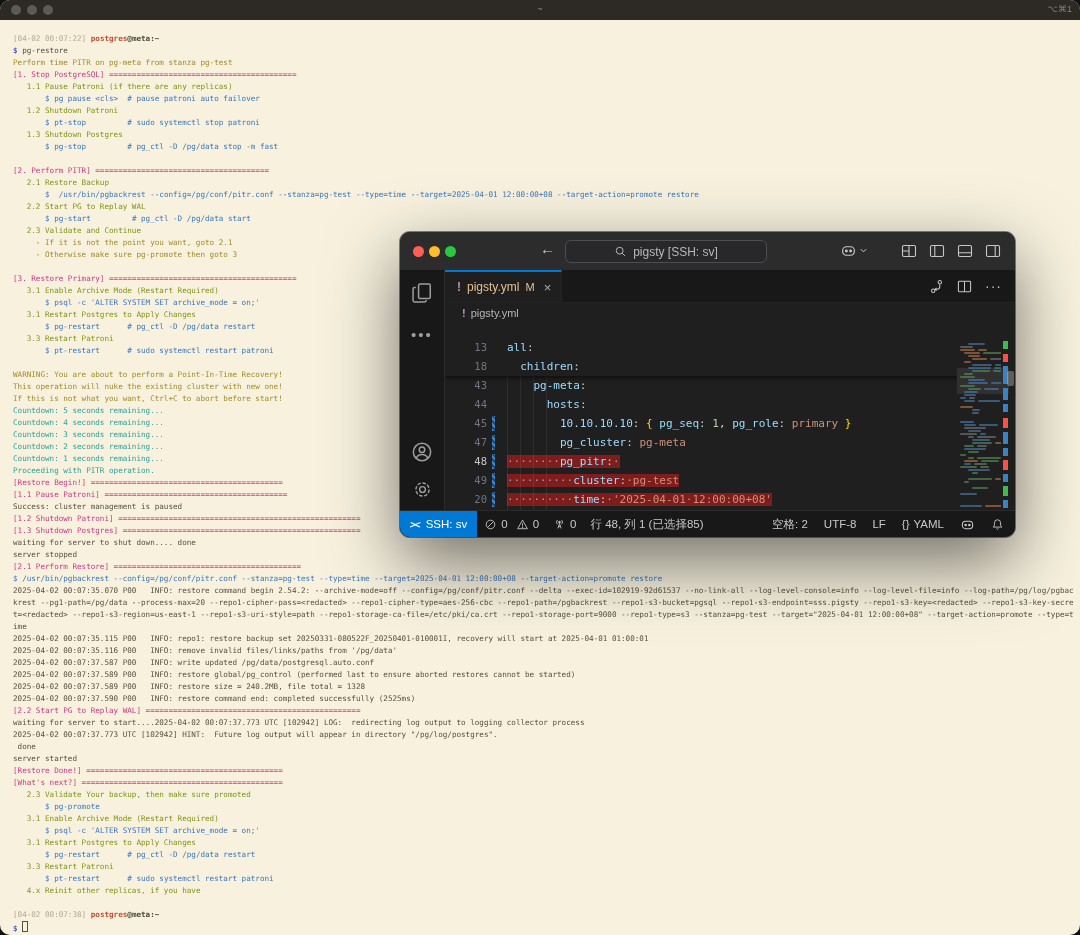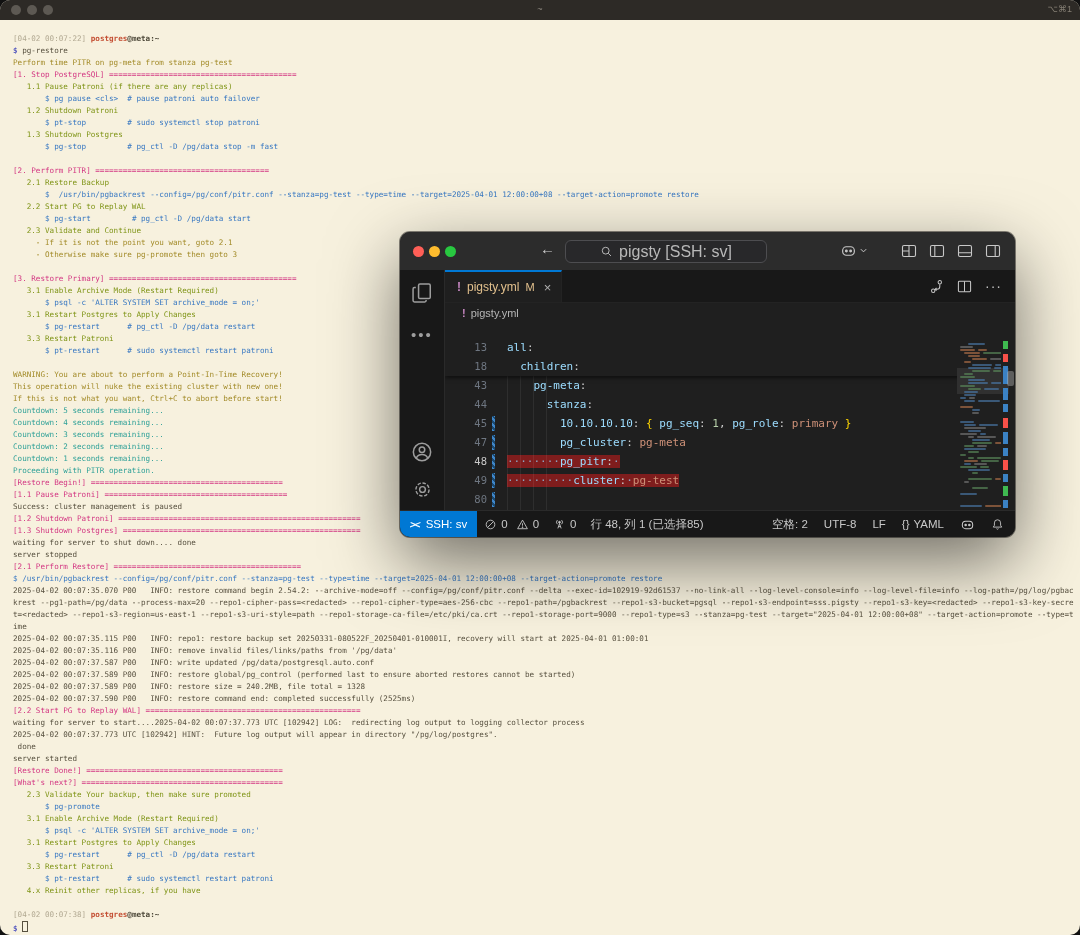--- a/index.html
+++ b/index.html
@@ -23,21 +23,21 @@
   
   .vsc{position:absolute;left:400px;top:232px;width:615px;height:305px;border-radius:10px;overflow:hidden;
     background:#1f1f1f;display:flex;flex-direction:column;color:#ccc;
     font-family:"Liberation Sans",sans-serif;
     box-shadow:0 25px 70px rgba(0,0,0,.55),0 0 0 1px rgba(0,0,0,.45);}
   .vs-title{height:38px;background:#2c2c2c;position:relative;flex:none;}
   .tl-dot{position:absolute;top:14px;width:11px;height:11px;border-radius:50%;}
   .vs-nav{position:absolute;left:140px;top:8px;display:flex;gap:14px;font-size:15px;color:#cfcfcf;}
   .searchbox{position:absolute;left:165px;top:8px;width:200px;height:21px;background:#28282a;
     border:1px solid #4d4d50;border-radius:6px;display:flex;align-items:center;justify-content:center;
-    gap:6px;font-size:16px;color:#b9b9b9;}
+    gap:6px;font-size:12px;color:#b9b9b9;}
   .copilot-tl{position:absolute;left:440px;top:10px;display:flex;align-items:center;gap:2px;color:#c8c8c8;}
   .winicons{position:absolute;right:14px;top:11px;display:flex;gap:12px;}
   .winicons svg,.tabs-right svg{display:block;}
   .vs-body{flex:1;display:flex;min-height:0;}
   .activity{width:44px;background:#181818;border-right:1px solid #2a2a2a;display:flex;flex-direction:column;
     align-items:center;padding:12px 0 10px;flex:none;}
   .act-dots{color:#9d9d9d;font-size:15px;letter-spacing:2px;margin-top:22px;}
   .act-bottom{margin-top:auto;display:flex;flex-direction:column;gap:16px;align-items:center;}
   .editor{flex:1;display:flex;flex-direction:column;min-width:0;background:#1f1f1f;}
   .tabs{height:32px;background:#181818;display:flex;align-items:stretch;border-bottom:1px solid #232323;flex:none;}
@@ -198,26 +198,26 @@
           <div class="guide" style="left:62px"></div>
           <div class="guide" style="left:75px"></div>
           <div class="guide" style="left:88px"></div>
           <div class="guide" style="left:101px"></div>
           <div id="sticky">
               <div class="crow"><span class="gnum">13</span><span class="gmark"></span><span class="ctext"><span class="c-key">all</span><span class="c-pun">:</span></span></div>
               <div class="crow"><span class="gnum">18</span><span class="gmark"></span><span class="ctext"><span class="c-pln">  </span><span class="c-key">children</span><span class="c-pun">:</span></span></div>
             </div>
           <div id="code-rows">
               <div class="crow"><span class="gnum">43</span><span class="gmark"></span><span class="ctext"><span class="c-pln">    </span><span class="c-key">pg-meta</span><span class="c-pun">:</span></span></div>
-              <div class="crow"><span class="gnum">44</span><span class="gmark"></span><span class="ctext"><span class="c-pln">      </span><span class="c-key">stanza</span><span class="c-pun">:</span></span></div>
+              <div class="crow"><span class="gnum">44</span><span class="gmark"></span><span class="ctext"><span class="c-pln">      </span><span class="c-key">hosts</span><span class="c-pun">:</span></span></div>
               <div class="crow"><span class="gnum">45</span><span class="gmark on"></span><span class="ctext"><span class="c-pln">        </span><span class="c-key">10.10.10.10</span><span class="c-pun">:</span><span class="c-pln"> </span><span class="c-brc">{</span><span class="c-pln"> </span><span class="c-key">pg_seq</span><span class="c-pun">:</span><span class="c-pln"> </span><span class="c-num">1</span><span class="c-pun">,</span><span class="c-pln"> </span><span class="c-key">pg_role</span><span class="c-pun">:</span><span class="c-pln"> </span><span class="c-str">primary</span><span class="c-pln"> </span><span class="c-brc">}</span></span></div>
               <div class="crow"><span class="gnum">47</span><span class="gmark on"></span><span class="ctext"><span class="c-pln">        </span><span class="c-key">pg_cluster</span><span class="c-pun">:</span><span class="c-pln"> </span><span class="c-str">pg-meta</span></span></div>
               <div class="crow cur"><span class="gnum">48</span><span class="gmark on"></span><span class="ctext"><span class="sel"><span class="c-wsd">········</span><span class="c-key">pg_pitr</span><span class="c-pun">:</span><span class="c-wsd">·</span></span></span></div>
               <div class="crow"><span class="gnum">49</span><span class="gmark on"></span><span class="ctext"><span class="sel"><span class="c-wsd">··········</span><span class="c-key">cluster</span><span class="c-pun">:</span><span class="c-wsd">·</span><span class="c-str">pg-test</span></span></span></div>
-              <div class="crow"><span class="gnum">80</span><span class="gmark on"></span></div>
+              <div class="crow"><span class="gnum">20</span><span class="gmark on"></span><span class="ctext"><span class="sel"><span class="c-wsd">··········</span><span class="c-key">time</span><span class="c-pun">:</span><span class="c-wsd">·</span><span class="c-str">'2025-04-01</span><span class="c-wsd">·</span><span class="c-str">12:00:00+08'</span></span></span></div>
             </div>
           <div class="mm">
             <div class="mm-view"></div>
             <div class="mm-bars" id="mm-bars">
                 <span style="left: 9px; top: 3px; width: 17.3819px; background: rgb(74, 120, 168); opacity: 0.65;"></span>
                 <span style="left: 1px; top: 6px; width: 13.42px; background: rgb(119, 119, 119); opacity: 0.65;"></span>
                 <span style="left: 1px; top: 9px; width: 15.1092px; background: rgb(176, 112, 72); opacity: 0.65;"></span>
                 <span style="left: 19.1092px; top: 9px; width: 8.9672px; background: rgb(176, 112, 72); opacity: 0.65;"></span>
                 <span style="left: 5px; top: 12px; width: 15.6232px; background: rgb(176, 112, 72); opacity: 0.65;"></span>
                 <span style="left: 23.6232px; top: 12px; width: 20.8531px; background: rgb(90, 138, 90); opacity: 0.65;"></span>

